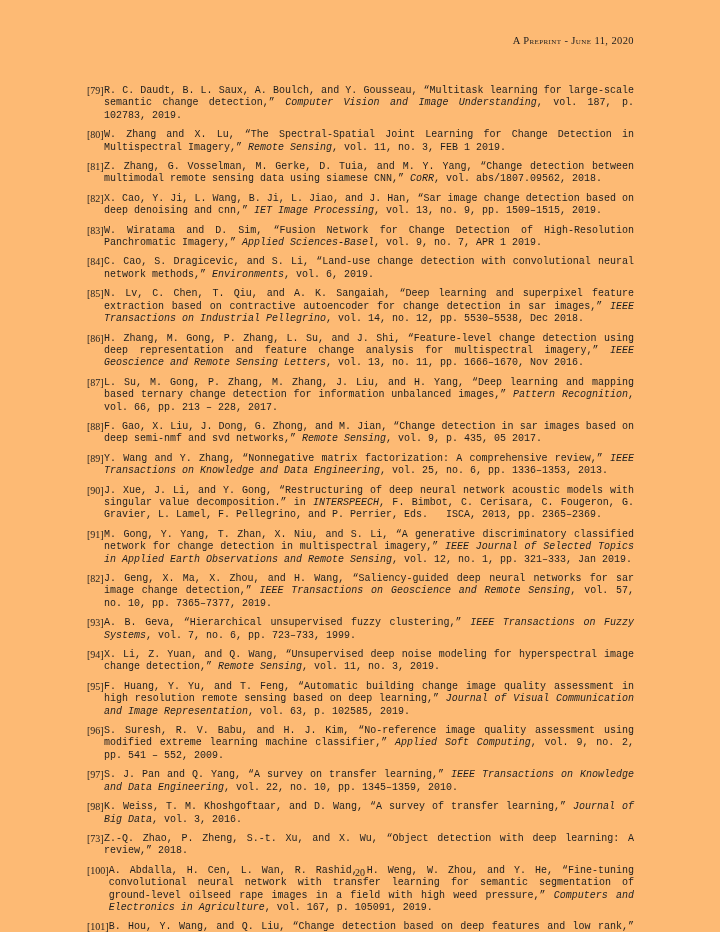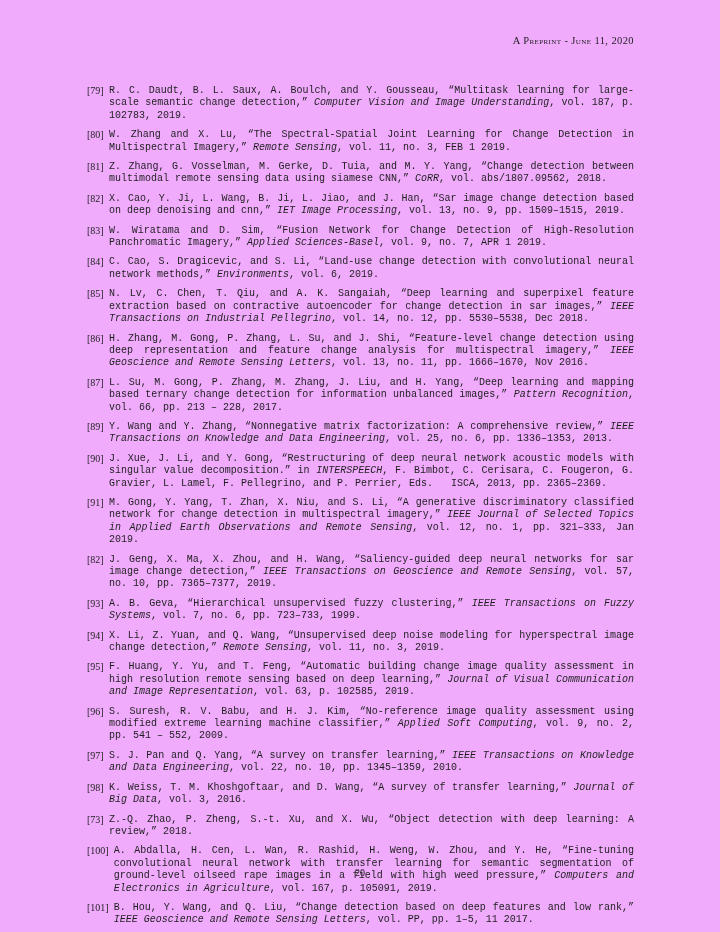--- a/index.html
+++ b/index.html
@@ -11,21 +11,21 @@
     height: 932px;
     background: #ffffff;
     font-family: "Liberation Serif", serif;
     color: #1e1e1e;
     position: relative;
     overflow: hidden;
   }
   .page {
     position: absolute;
     inset: 0;
-    background: #f0abfc;
+    background: #fdba74;
   }
   .running-header {
     position: absolute;
     top: 35px;
     left: 87px;
     width: 547px;
     text-align: right;
     font-variant: small-caps;
     font-size: 10.5px;
     letter-spacing: 0.4px;
@@ -40,21 +40,20 @@
   .ref {
     display: flex;
     align-items: flex-start;
     margin-bottom: 7px;
     font-size: 10px;
     line-height: 12.4px;
   }
   .ref-label {
     flex: 0 0 auto;
     min-width: 17px;
-    margin-right: 5px;
     white-space: nowrap;
   }
   .ref-text {
     flex: 1 1 auto;
     text-align: justify;
     font-family: Liberation Mono, monospace;
   }
   .ref-text i {
     font-style: italic;
   }
@@ -106,20 +105,24 @@
       </div>
       <div class="ref">
         <span class="ref-label">[86]</span>
         <div class="ref-text"><span>H. Zhang, M. Gong, P. Zhang, L. Su, and J. Shi, “Feature-level change detection using deep representation and feature change analysis for multispectral imagery,” </span><i>IEEE Geoscience and Remote Sensing Letters</i><span>, vol. 13, no. 11, pp. 1666–1670, Nov 2016.</span></div>
       </div>
       <div class="ref">
         <span class="ref-label">[87]</span>
         <div class="ref-text"><span>L. Su, M. Gong, P. Zhang, M. Zhang, J. Liu, and H. Yang, “Deep learning and mapping based ternary change detection for information unbalanced images,” </span><i>Pattern Recognition</i><span>, vol. 66, pp. 213 – 228, 2017.</span></div>
       </div>
       <div class="ref">
+        <span class="ref-label">[88]</span>
+        <div class="ref-text"><span>F. Gao, X. Liu, J. Dong, G. Zhong, and M. Jian, “Change detection in sar images based on deep semi-nmf and svd networks,” </span><i>Remote Sensing</i><span>, vol. 9, p. 435, 05 2017.</span></div>
+      </div>
+      <div class="ref">
         <span class="ref-label">[89]</span>
         <div class="ref-text"><span>Y. Wang and Y. Zhang, “Nonnegative matrix factorization: A comprehensive review,” </span><i>IEEE Transactions on Knowledge and Data Engineering</i><span>, vol. 25, no. 6, pp. 1336–1353, 2013.</span></div>
       </div>
       <div class="ref">
         <span class="ref-label">[90]</span>
         <div class="ref-text"><span>J. Xue, J. Li, and Y. Gong, “Restructuring of deep neural network acoustic models with singular value decomposition.” in </span><i>INTERSPEECH</i><span>, F. Bimbot, C. Cerisara, C. Fougeron, G. Gravier, L. Lamel, F. Pellegrino, and P. Perrier, Eds.&nbsp;&nbsp; ISCA, 2013, pp. 2365–2369.</span></div>
       </div>
       <div class="ref">
         <span class="ref-label">[91]</span>
         <div class="ref-text"><span>M. Gong, Y. Yang, T. Zhan, X. Niu, and S. Li, “A generative discriminatory classified network for change detection in multispectral imagery,” </span><i>IEEE Journal of Selected Topics in Applied Earth Observations and Remote Sensing</i><span>, vol. 12, no. 1, pp. 321–333, Jan 2019.</span></div>

